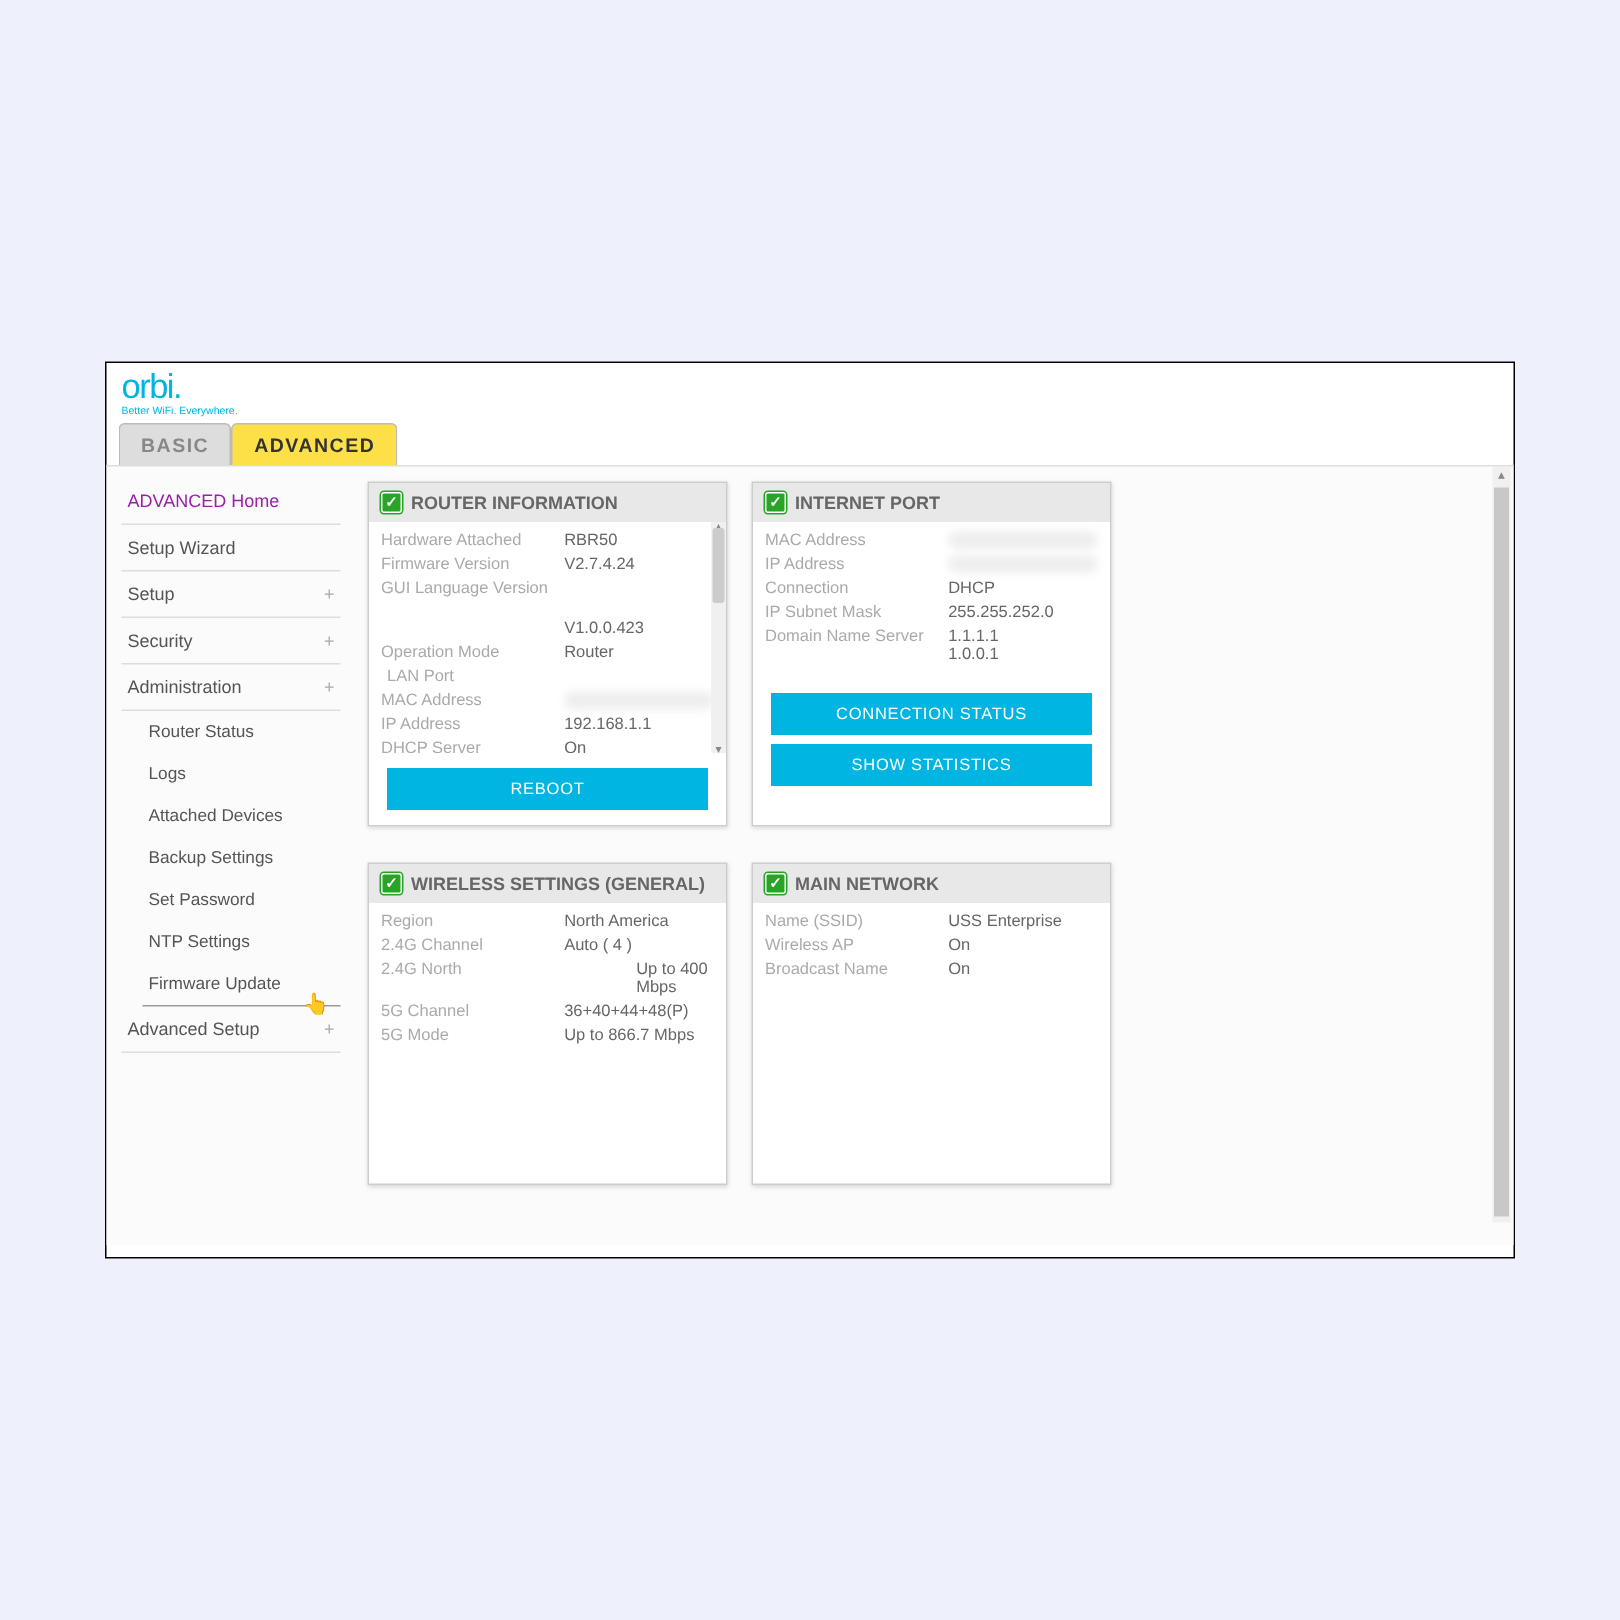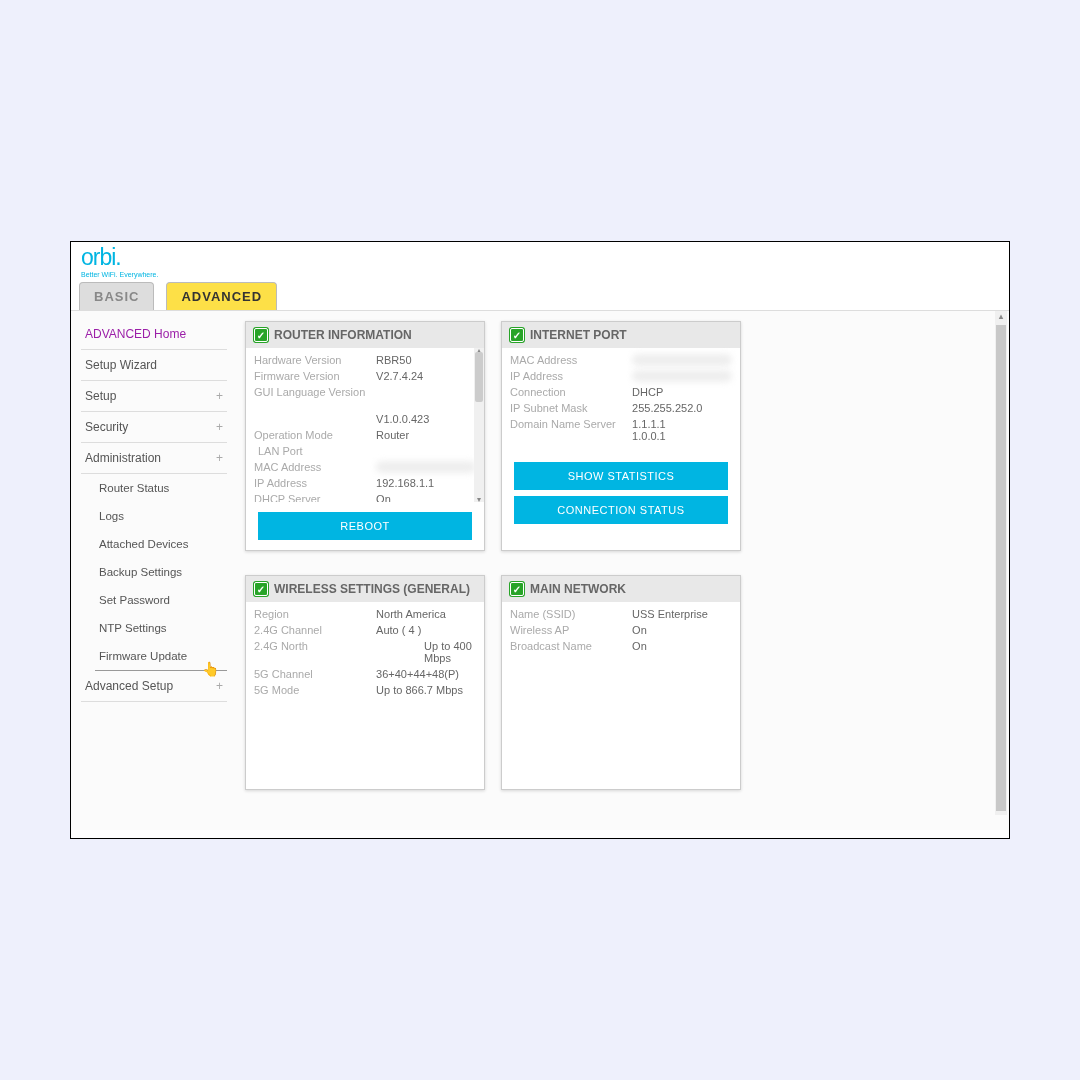--- a/index.html
+++ b/index.html
@@ -3,21 +3,21 @@
 <meta charset="utf-8">
 <style>
 * { box-sizing: border-box; margin: 0; padding: 0; }
 body { background: #eef0fc; font-family: Arial, sans-serif; width: 1080px; height: 1080px; position: relative; }
 .window { position: absolute; left: 70px; top: 241px; width: 940px; height: 598px; background: #fff; border: 1px solid #000; }
 .header { padding: 4px 8px 0 8px; }
 .logo { display: flex; flex-direction: column; align-items: flex-start; padding: 0 0 2px 2px; }
 .logo-text { font-size: 23px; font-weight: 300; color: #00b5e2; letter-spacing: -1px; line-height: 1; }
 .logo-dot { color: #00b5e2; }
 .logo-tag { font-size: 7px; color: #00b5e2; margin-top: 2px; }
-.tabs { display: flex; gap: 12px; margin-top: 2px; align-items: flex-end; }
+.tabs { display: flex; gap: 0; margin-top: 2px; align-items: flex-end; }
 .tab { padding: 6px 14px; font-size: 13px; font-weight: bold; letter-spacing: 1px; border: 1px solid #bbb; border-bottom: none; border-radius: 4px 4px 0 0; cursor: pointer; }
 .tab.basic { background: #ddd; color: #888; }
 .tab.advanced { background: #fde047; color: #333; }
 .body { display: flex; background: #fbfbfb; height: 520px; border-top: 1px solid #ddd; }
 .sidebar { width: 156px; padding: 8px 0 0 10px; font-size: 12px; color: #555; }
 .side-item { padding: 8px 4px; border-bottom: 1px solid #ddd; cursor: pointer; display: flex; justify-content: space-between; align-items: center; }
 .side-item.active { color: #9b1fa8; }
 .sub-list { padding-left: 14px; }
 .sub-item { padding: 8px 4px; cursor: pointer; font-size: 11.5px; color: #555; }
 .sub-item.hover { border-bottom: 1px solid #999; }
@@ -99,21 +99,21 @@
     <div class="content">
       <div class="col">
 
         <div class="panel tall" style="position:relative;">
           <div class="panel-head">
             <span class="check">✓</span>
             <span>ROUTER INFORMATION</span>
           </div>
           <div class="panel-body scroll" id="router-rows">
               <div class="row">
-                <span class="lbl">Hardware Version</span>
+                <span class="lbl">Hardware Attached</span>
                 <span class="val" style="white-space: pre-line;">RBR50</span>
               </div>
               <div class="row">
                 <span class="lbl">Firmware Version</span>
                 <span class="val" style="white-space: pre-line;">V2.7.4.24</span>
               </div>
               <div class="row">
                 <span class="lbl">GUI Language Version</span>
                 <span class="val" style="white-space: pre-line; margin-top: 27px;">V1.0.0.423</span>
               </div>
@@ -206,22 +206,22 @@
                 <span class="lbl">IP Subnet Mask</span>
                 <span class="val" style="white-space: pre-line;">255.255.252.0</span>
               </div>
               <div class="row">
                 <span class="lbl">Domain Name Server</span>
                 <span class="val" style="white-space: pre-line;">1.1.1.1
 1.0.0.1</span>
               </div>
             </div>
           <div class="btn-wrap">
+            <button class="btn">CONNECTION STATUS</button>
             <button class="btn">SHOW STATISTICS</button>
-            <button class="btn">CONNECTION STATUS</button>
           </div>
         </div>
 
         <div class="panel tall2">
           <div class="panel-head">
             <span class="check">✓</span>
             <span>MAIN NETWORK</span>
           </div>
           <div class="panel-body" id="mainnet-rows">
               <div class="row">

